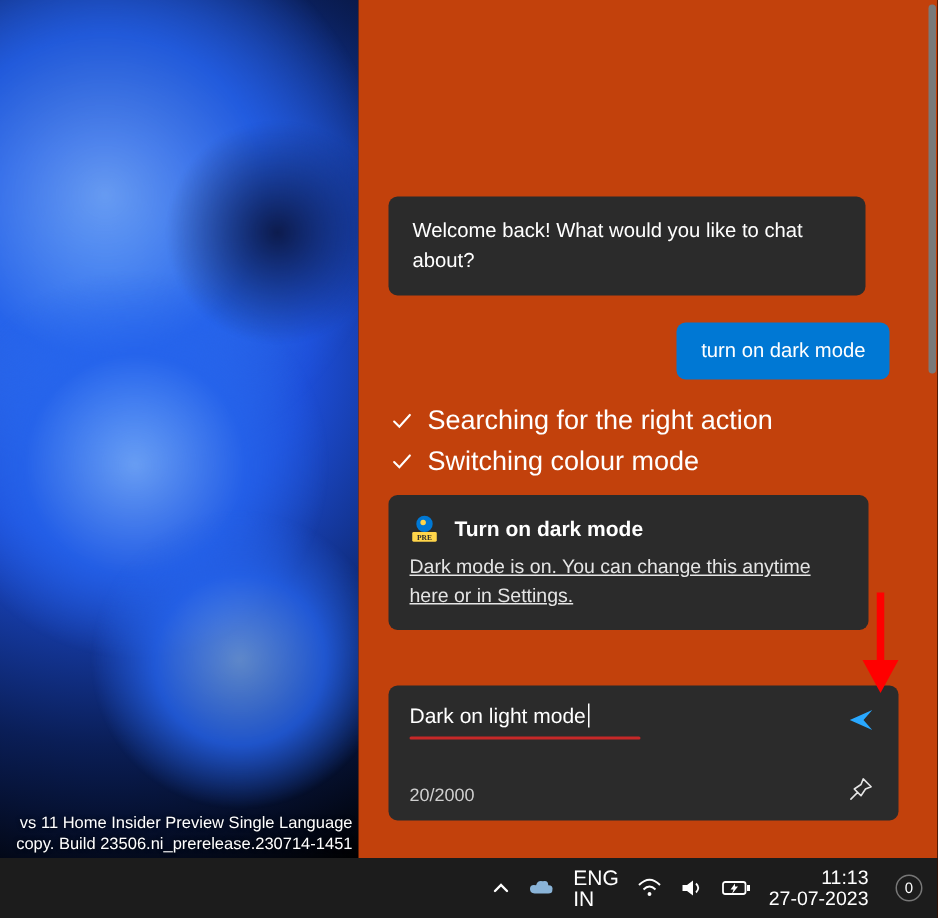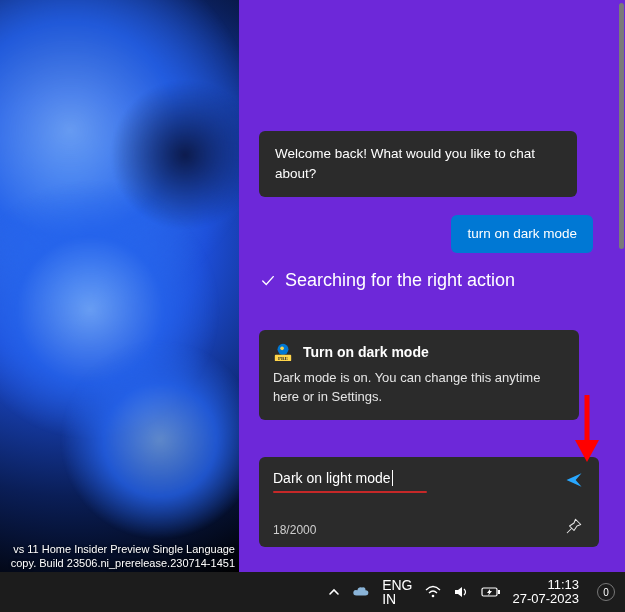--- a/index.html
+++ b/index.html
@@ -5,35 +5,35 @@
   * { box-sizing: border-box; margin: 0; padding: 0; }
   html, body { width: 625px; height: 612px; overflow: hidden; font-family: "Segoe UI", Tahoma, sans-serif; background: #000; }
   .root { position: relative; width: 625px; height: 612px; }
   .wallpaper { position: absolute; left: 0; top: 0; width: 239px; height: 572px; background: radial-gradient(circle at 30% 40%, #3b82f6 0%, #1d4ed8 35%, #0a1e57 70%, #000 100%); overflow: hidden; }
   .swirl { position: absolute; border-radius: 50%; background: radial-gradient(ellipse at center, rgba(147,197,253,0.6) 0%, rgba(37,99,235,0.8) 40%, rgba(10,25,70,0) 70%); filter: blur(1px); }
   .s1 { width: 380px; height: 380px; left: -120px; top: -60px; }
   .s2 { width: 260px; height: 260px; left: -40px; top: 180px; }
   .s3 { width: 200px; height: 200px; left: 60px; top: 340px; }
   .s4 { width: 150px; height: 150px; left: 110px; top: 80px; background: radial-gradient(ellipse at center, rgba(10,20,60,0.9) 0%, rgba(10,20,60,0) 70%);}
   .watermark { position: absolute; left: 0; bottom: 0; width: 239px; color: #fff; font-size: 11px; line-height: 14px; text-align: right; padding: 2px 4px 2px 0; text-shadow: 0 0 3px rgba(0,0,0,0.8);}
-  .panel { position: absolute; left: 239px; top: 0; width: 386px; height: 572px; background: #6d28d9; }
+  .panel { position: absolute; left: 239px; top: 0; width: 386px; height: 572px; background: #c2410c; }
   .scroll-track { position: absolute; right: 0; top: 0; width: 8px; height: 572px; }
   .scroll-thumb { position: absolute; right: 1px; top: 3px; width: 5px; height: 246px; background: #7a7a7a; border-radius: 3px;}
   .chat-area { position: absolute; left: 0; top: 0; right: 10px; bottom: 0; padding: 0 14px 0 20px;}
   .bubble { border-radius: 6px; font-size: 13.5px; line-height: 20px; }
   .bot-bubble { position: absolute; left: 20px; top: 131px; width: 318px; padding: 13px 16px; background: #2b2b2b; color: #fff; }
   .user-bubble { position: absolute; right: 22px; top: 215px; padding: 9px 16px; background: #0078d4; color: #fff; }
   .status-list { position: absolute; left: 20px; top: 270px; color: #fff; font-size: 18px;}
   .status-item { display: flex; align-items: center; gap: 10px; margin-bottom: 6px; padding-left: 2px;}
   .check-svg { width: 14px; height: 14px; flex-shrink: 0; }
   .action-card { position: absolute; left: 20px; top: 330px; width: 320px; padding: 12px 14px 14px 14px; background: #2b2b2b; border-radius: 6px; color: #fff; }
   .card-head { display: flex; align-items: center; gap: 10px; margin-bottom: 6px;}
   .card-badge { width: 20px; height: 20px; position: relative; }
   .card-title { font-weight: 600; font-size: 14px; }
-  .card-desc { font-size: 13px; line-height: 19px; color: #e5e5e5;}
+  .card-desc { font-size: 13px; line-height: 19px; color: #e5e5e5; text-decoration: underline;}
   .input-box { position: absolute; left: 20px; bottom: 25px; width: 340px; height: 90px; background: #2b2b2b; border-radius: 6px; padding: 12px 46px 10px 14px;}
   .input-text { color: #fff; font-size: 14px; display: inline-block; position: relative;}
   .caret { display:inline-block; width:1px; height:16px; background:#fff; vertical-align: -3px; margin-left:1px;}
   .counter { position: absolute; left: 14px; bottom: 10px; color: #cfcfcf; font-size: 12px;}
   .underline { position: absolute; left: 14px; top: 34px; width: 154px; height: 2px; background: #c62828; border-radius: 1px;}
   .send-btn { position: absolute; right: 10px; top: 8px; width: 30px; height: 30px; display:flex; align-items:center; justify-content:center; cursor:pointer; color:#29a8ff;}
   .pin-btn { position: absolute; right: 10px; bottom: 6px; width: 30px; height: 30px; display:flex; align-items:center; justify-content:center; cursor:pointer; color:#e5e5e5;}
   .arrow-annot { position: absolute; right: 18px; top: 390px; pointer-events:none;}
   .taskbar { position: absolute; left: 0; bottom: 0; width: 625px; height: 40px; background: #1c1c1c; color: #fff; display:flex; align-items:center; justify-content:flex-end; padding: 0 8px 0 0; font-size: 11.5px;}
   .tb-item { display:flex; align-items:center; height:40px; padding: 0 6px; }
@@ -74,20 +74,26 @@
         <span>turn on dark mode</span>
       </div>
 
       <div class="status-list">
         <div class="status-item">
           <svg class="check-svg" viewBox="0 0 16 16">
               <path d="M2 8 L6 12 L14 3" stroke="#fff" stroke-width="1.6" fill="none" stroke-linecap="round"></path>
             </svg>
           <span>Searching for the right action</span>
         </div>
+        <div class="status-item">
+          <svg class="check-svg" viewBox="0 0 16 16">
+              <path d="M2 8 L6 12 L14 3" stroke="#fff" stroke-width="1.6" fill="none" stroke-linecap="round"></path>
+            </svg>
+          <span>Switching colour mode</span>
+        </div>
       </div>
 
       <div class="action-card">
         <div class="card-head">
           <div class="card-badge">
             <svg viewBox="0 0 22 22" width="20" height="20">
               <circle cx="11" cy="8" r="6" fill="#0078d4"></circle>
               <circle cx="10" cy="7" r="2" fill="#ffd54a"></circle>
               <rect x="2" y="14" width="18" height="7" rx="1" fill="#ffd54a"></rect>
               <text x="11" y="19.5" text-anchor="middle" font-size="5.5" font-weight="700" fill="#2b2b2b" font-family="Segoe UI">PRE</text>
@@ -97,21 +103,21 @@
         </div>
         <div class="card-desc">Dark mode is on. You can change this anytime here or in Settings.</div>
       </div>
 
       <div class="input-box">
         <span class="input-text" title="Ask me anything...">
           <span>Dark on light mode</span><span class="caret"></span>
         </span>
         <div class="underline"></div>
         <div class="counter">
-          <span>18</span>/<span>2000</span>
+          <span>20</span>/<span>2000</span>
         </div>
         <div class="send-btn">
           <svg width="20" height="20" viewBox="0 0 24 24">
             <path d="M3 12 L21 4 L14 12 L21 20 Z" fill="currentColor"></path>
           </svg>
         </div>
         <div class="pin-btn">
           <svg width="18" height="18" viewBox="0 0 24 24">
             <path d="M14 3 L21 10 L16 12 L12 18 L9 15 L3 21 L9 15 L6 12 L12 8 Z" fill="none" stroke="currentColor" stroke-width="1.4" stroke-linejoin="round"></path>
           </svg>

